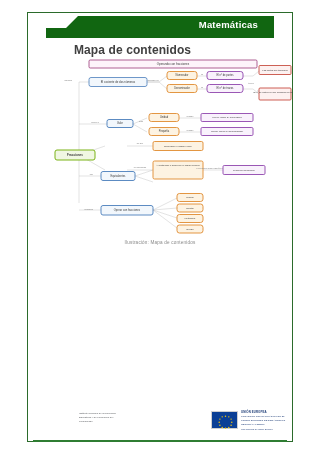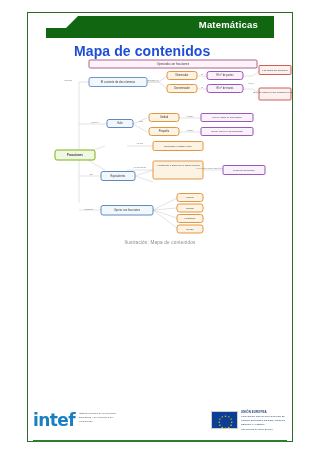--- a/index.html
+++ b/index.html
@@ -34,21 +34,21 @@
   }
   #banner-title{
     position:absolute;right:16px;top:3px;
     color:#ffffff;font-size:9.5px;font-weight:bold;
     letter-spacing:.2px;
     white-space:nowrap;
   }
   
   #page-title{
     position:absolute;left:40px;top:43px;
-    color:#1d4ed8;font-size:14px;font-weight:bold;
+    color:#404040;font-size:12px;font-weight:bold;
     letter-spacing:.1px;
     padding-left:34px;
   }
   
   #diagram{
     position:absolute;left:27px;top:58px;
     width:266px;height:180px;
   }
   #diagram svg{display:block;}
   .nlabel{
@@ -284,21 +284,20 @@
       <g>
         <rect x="150" y="167" width="26" height="8" rx="2.4" fill="#fdf3e2" stroke="#e08a2e" stroke-width="0.9"></rect>
         <text class="nlabel" x="163" y="171.8" font-size="2.5" text-anchor="middle" fill="#a86a1c">Dividir</text>
       </g>
     </svg>
   </div>
 
   <div id="caption">Ilustración: Mapa de contenidos</div>
 
   <div id="footer">
-    <div id="intef-logo">intef</div>
     <div id="intef-sub">Instituto Nacional de Tecnologías Educativas y de Formación del Profesorado</div>
 
     <div id="eu-block">
       <div id="eu-flag">
         <svg viewBox="0 0 27 18" width="27" height="18" xmlns="http://www.w3.org/2000/svg">
           <g fill="#ffcc00">
             <circle cx="13.5" cy="4.2" r="0.72"></circle>
             <circle cx="16.8" cy="4.85" r="0.72"></circle>
             <circle cx="19.1" cy="7.1" r="0.72"></circle>
             <circle cx="19.8" cy="10.2" r="0.72"></circle>

